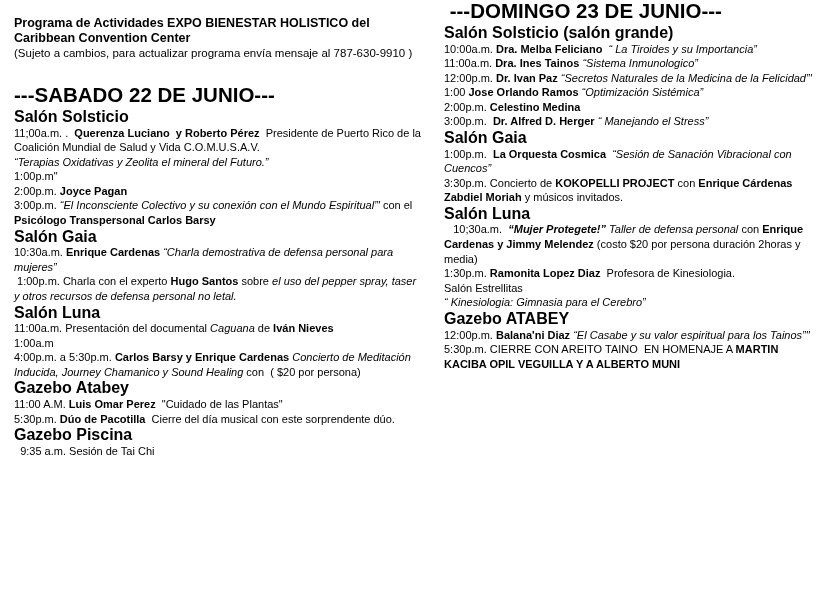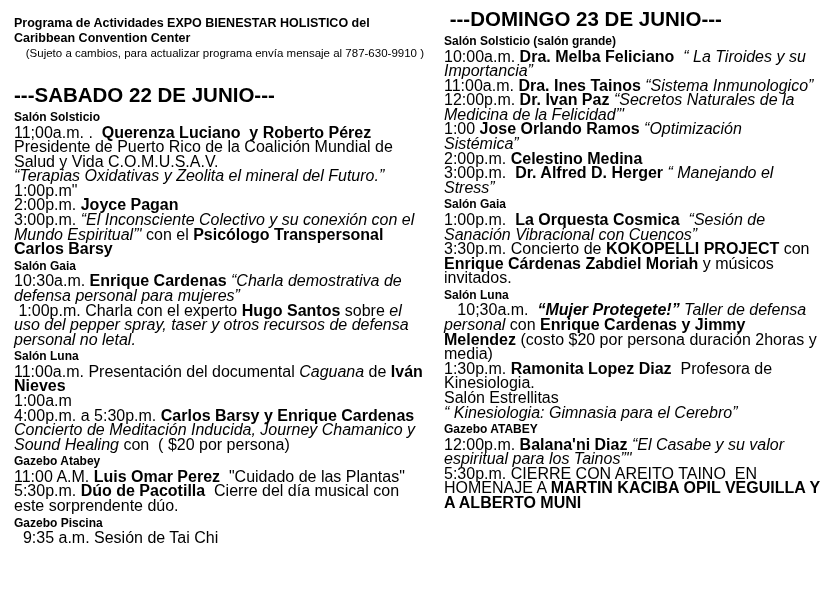--- a/index.html
+++ b/index.html
@@ -6,49 +6,48 @@
   body {
     width: 827px; height: 598px;
     background: #ffffff;
     color: #000000;
     font-family: "Liberation Sans", sans-serif;
     position: relative;
     overflow: hidden;
   }
   .col { position: absolute; top: 0; }
   .col-left  { left: 14px;  width: 410px; padding-top: 16px; }
-  .col-right { left: 444px; width: 376px; padding-top: 8px; }
+  .col-right { left: 444px; width: 376px; padding-top: 0; }
 
   .doc-title {
     font-weight: bold;
     font-size: 12.5px;
     line-height: 14.5px;
     white-space: pre-line;
   }
   .doc-sub {
     font-size: 11.5px;
     line-height: 14px;
     margin-top: 1px;
-    text-align: right;
   }
   .day-title {
     font-weight: bold;
     font-size: 20.5px;
     line-height: 22px;
     margin: 0 0 3px 0;
     white-space: pre-wrap;
   }
   .section-heading {
     font-weight: bold;
-    font-size: 12px;
+    font-size: 16px;
     line-height: 16.5px;
     margin-top: 1px;
   }
   .entry {
-    font-size: 16px;
+    font-size: 11px;
     line-height: 14.6px;
     white-space: pre-wrap;
   }
   .seg-b { font-weight: bold; }
   .seg-i { font-style: italic; }
   .gap { width: 100%; }
 </style>
 </head>
 <body>
 

